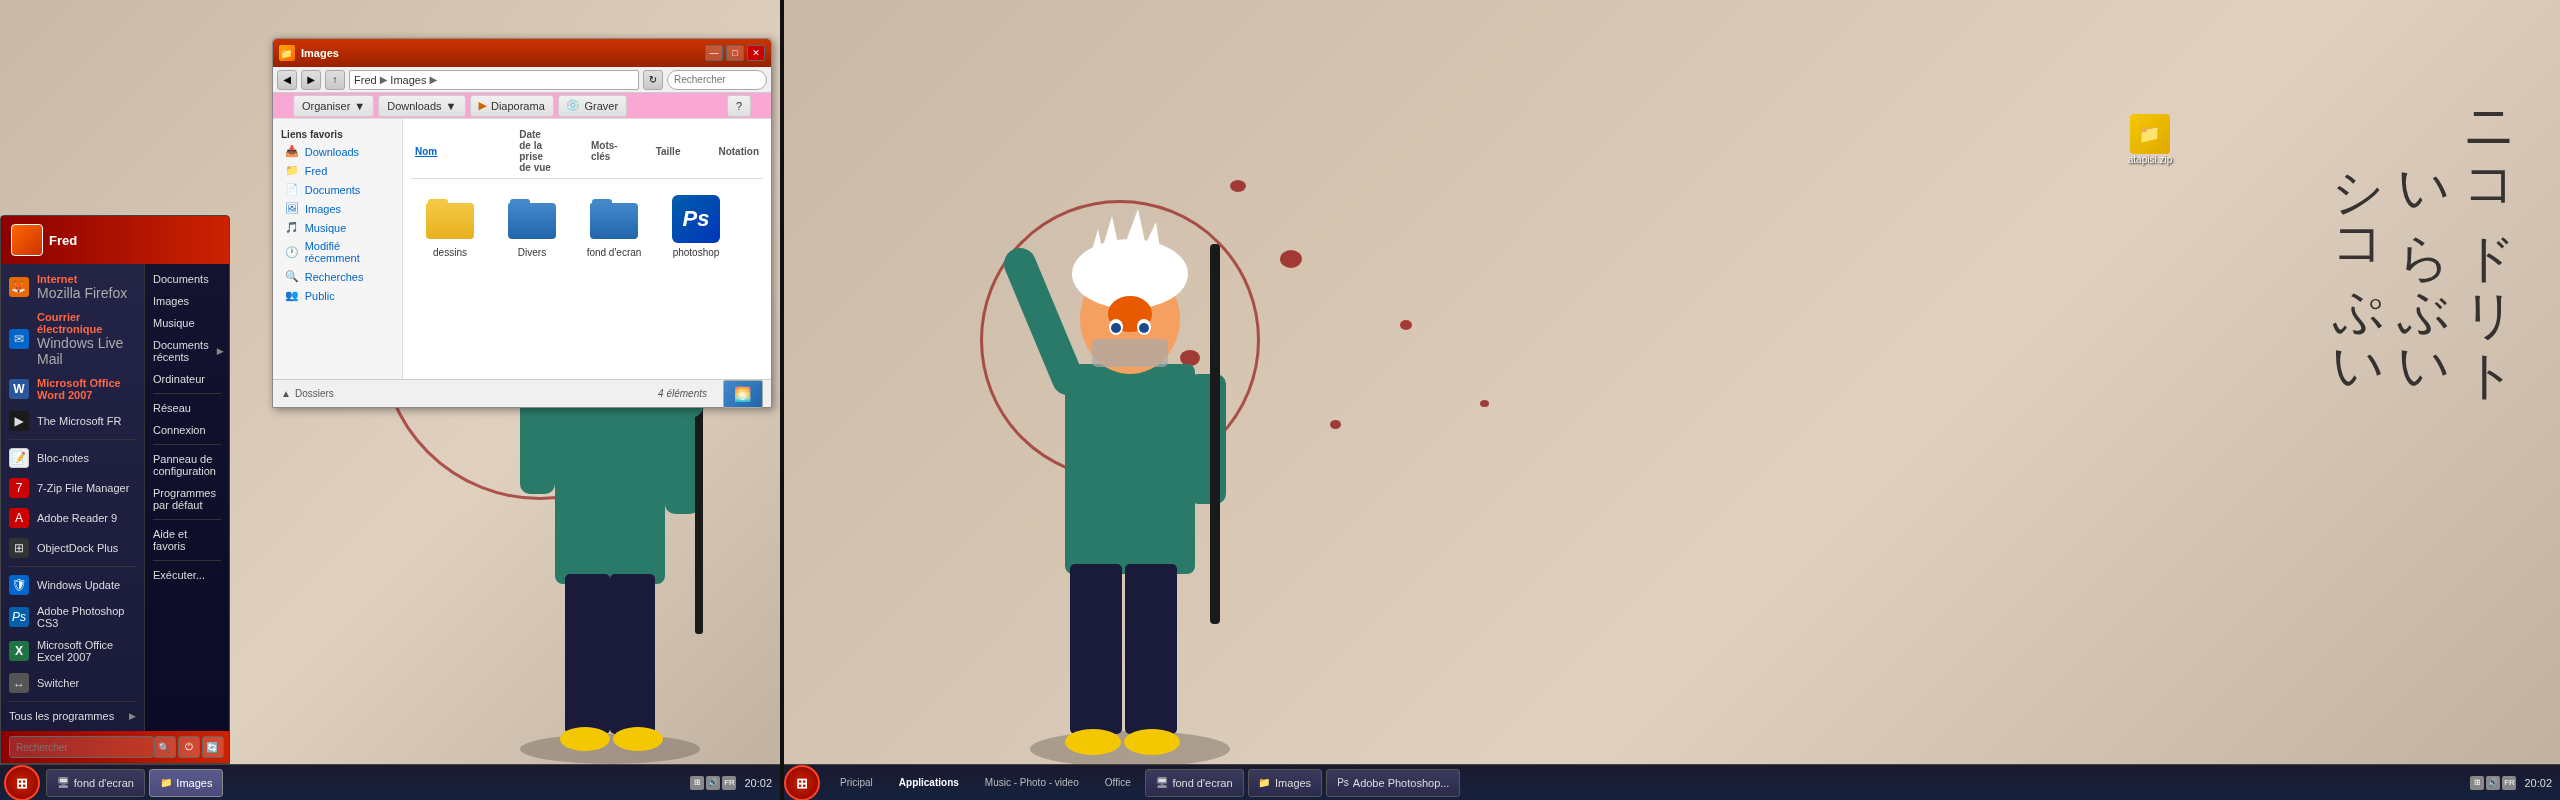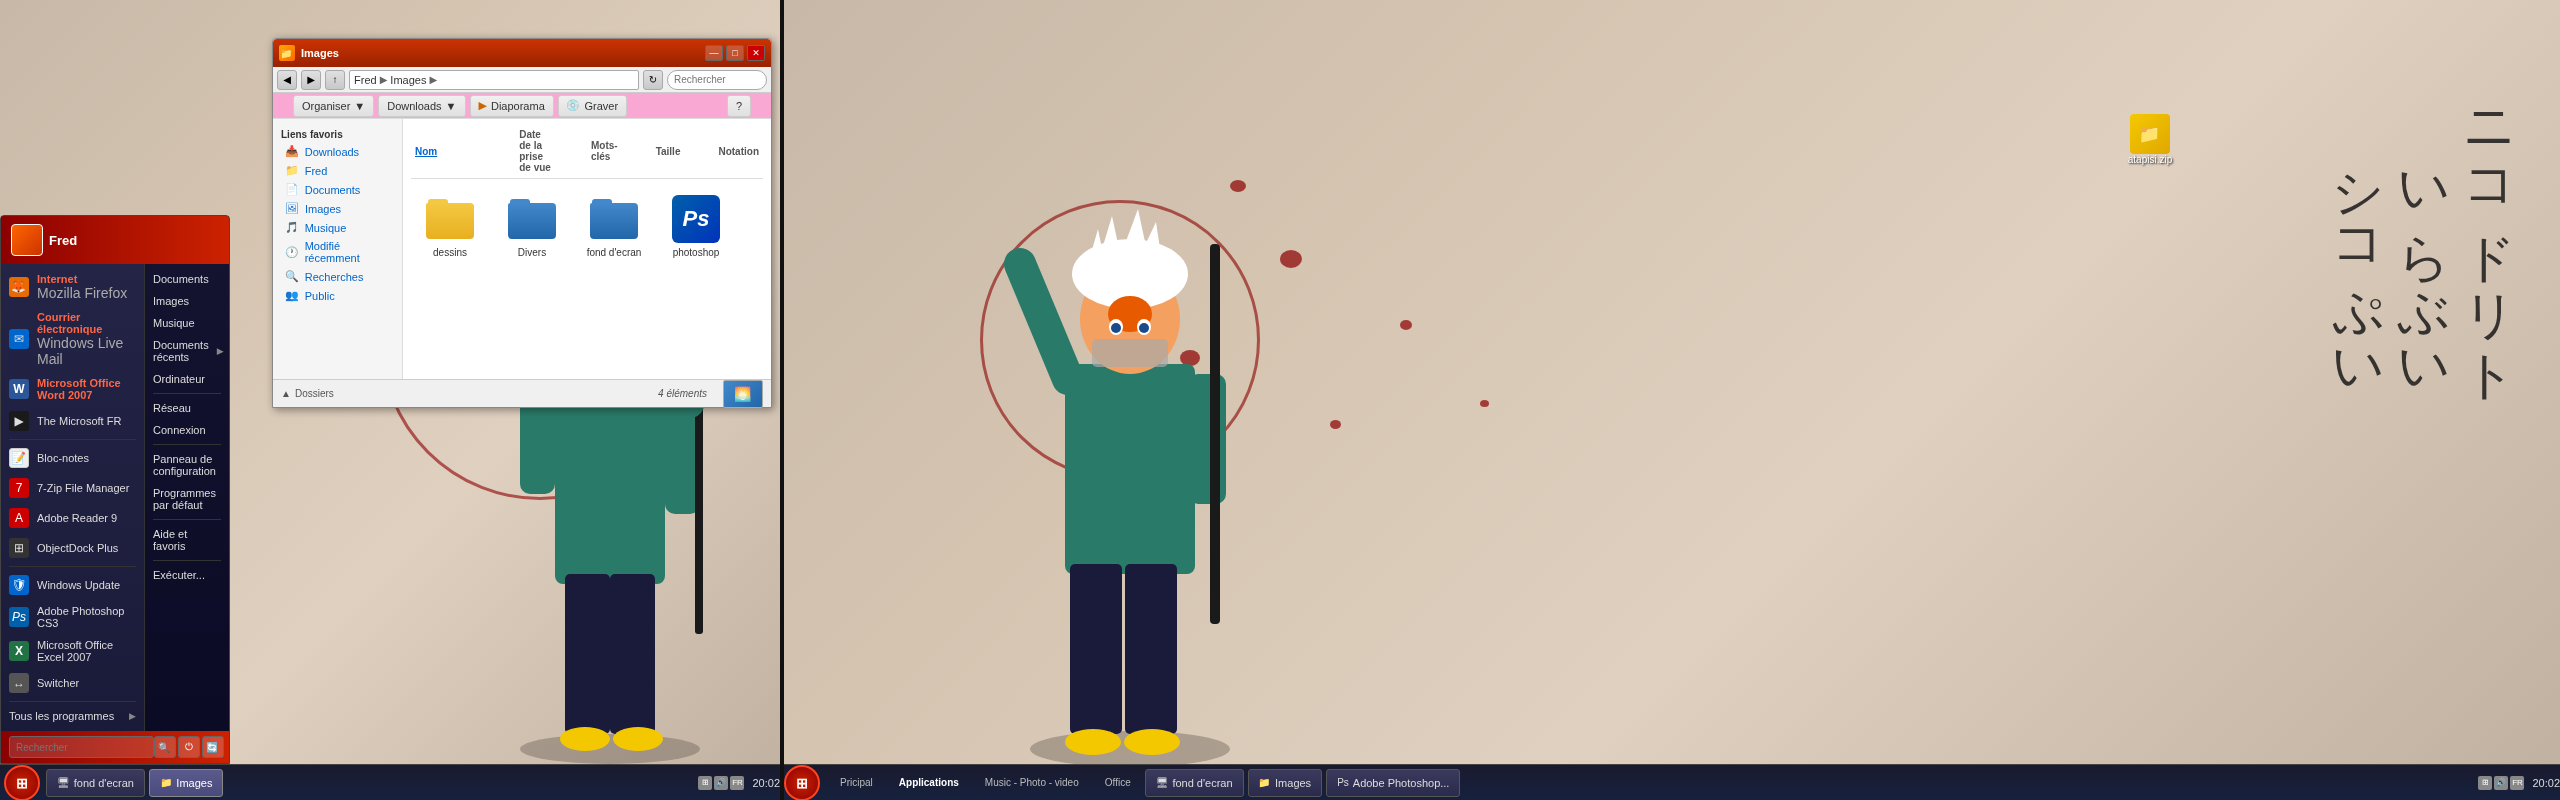--- a/index.html
+++ b/index.html
@@ -129,20 +129,21 @@
 
     .taskbar-nav-item.active {
       color: white;
       font-weight: bold;
     }
 
     .taskbar-clock {
       margin-left: auto;
       color: #ddd;
       font-size: 11px;
+      padding-right: 8px;
       white-space: nowrap;
     }
 
     
     .start-menu {
       position: absolute;
       bottom: 36px;
       left: 0;
       width: 230px;
       background: linear-gradient(to bottom, #1a1a3e 0%, #0d0d2e 100%);

